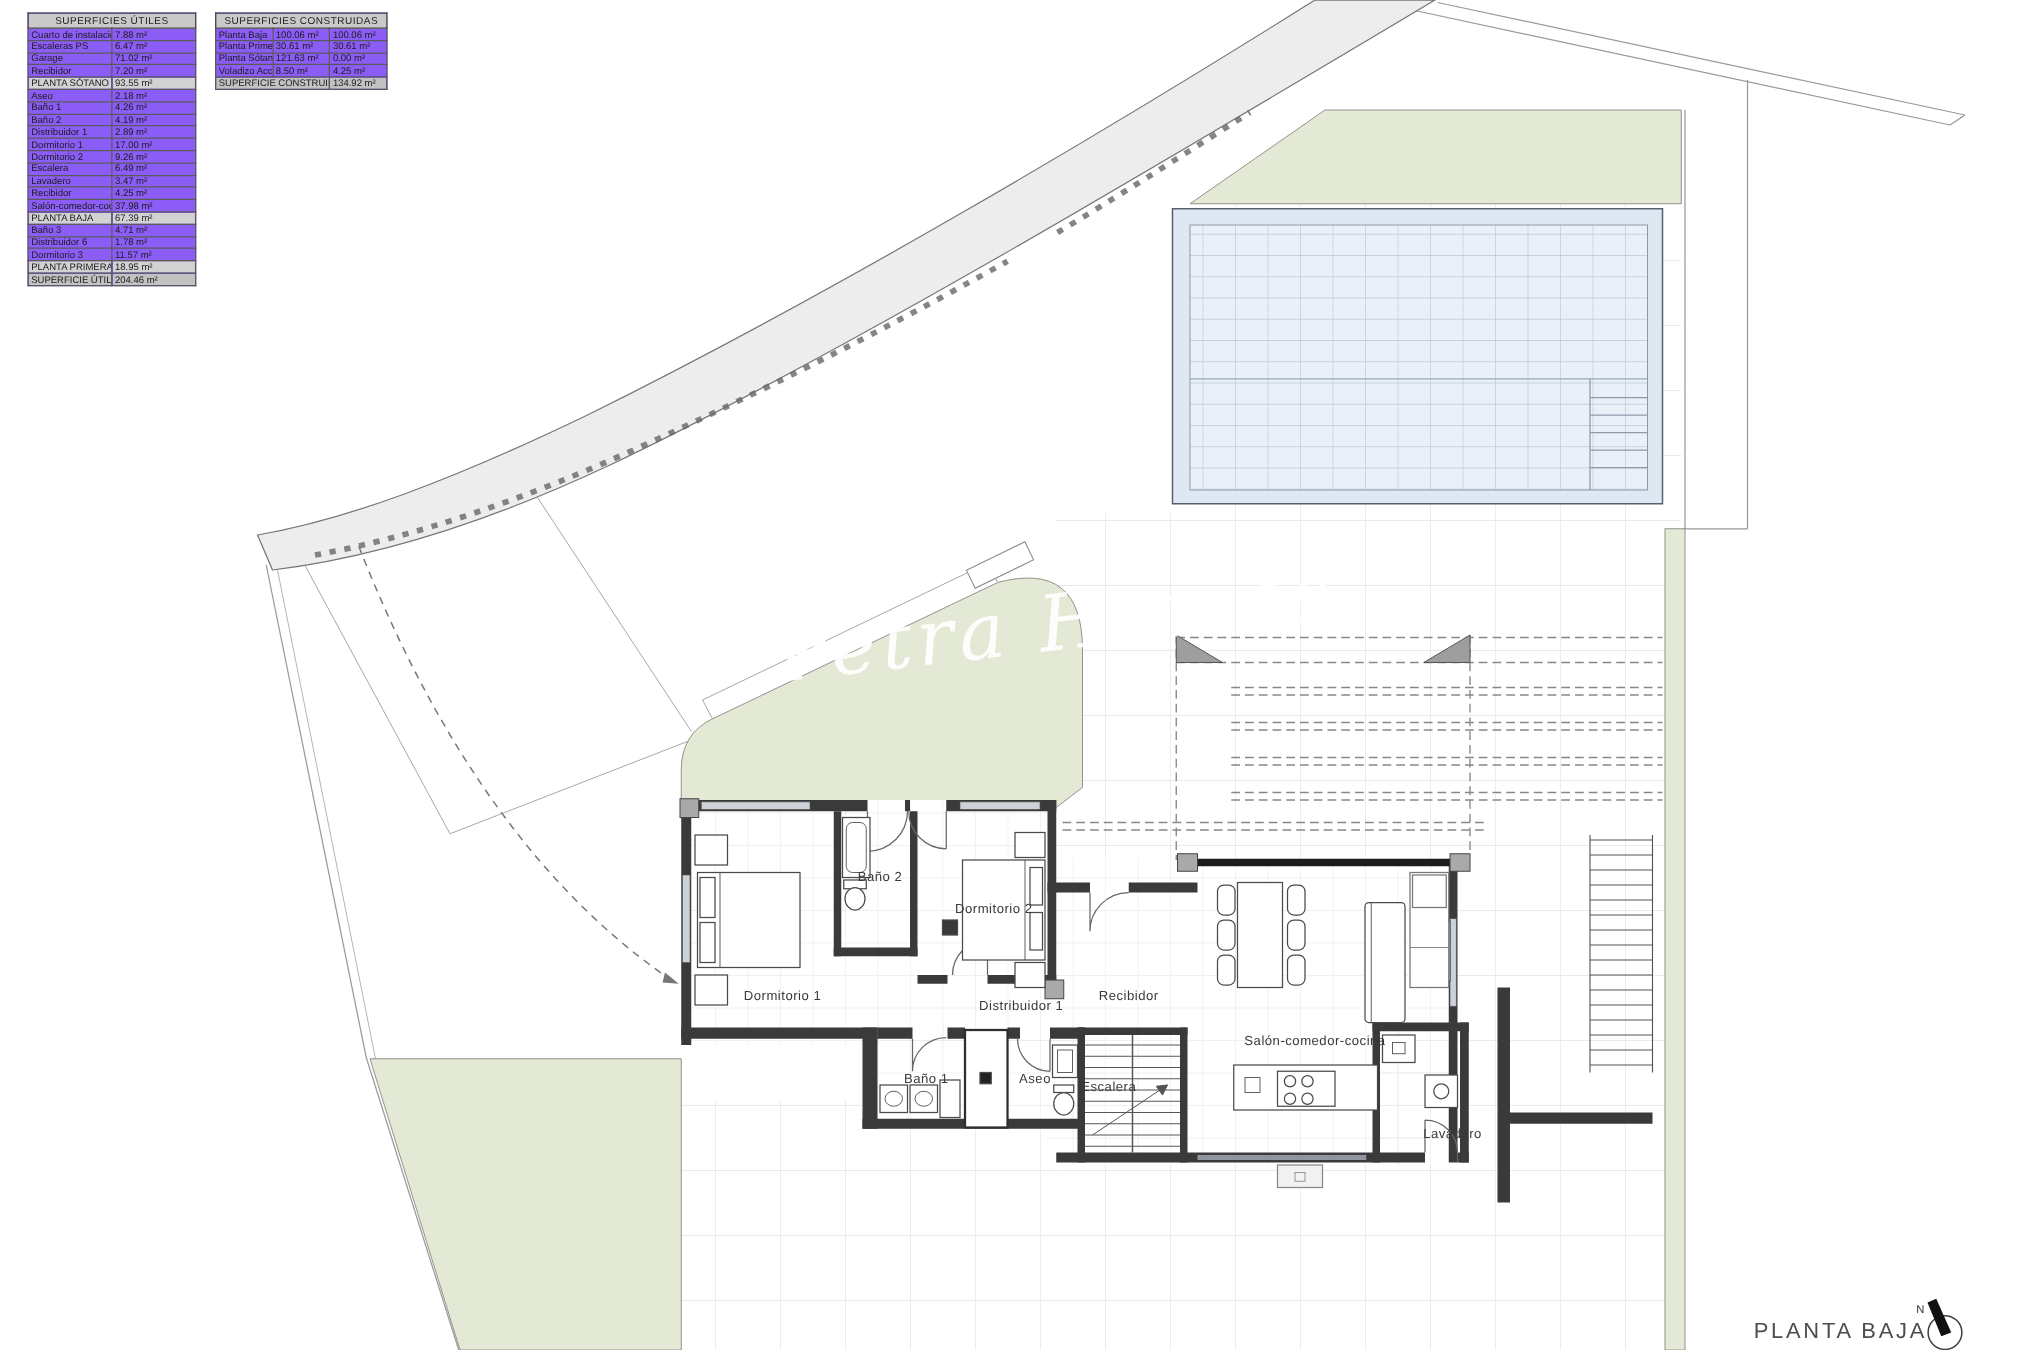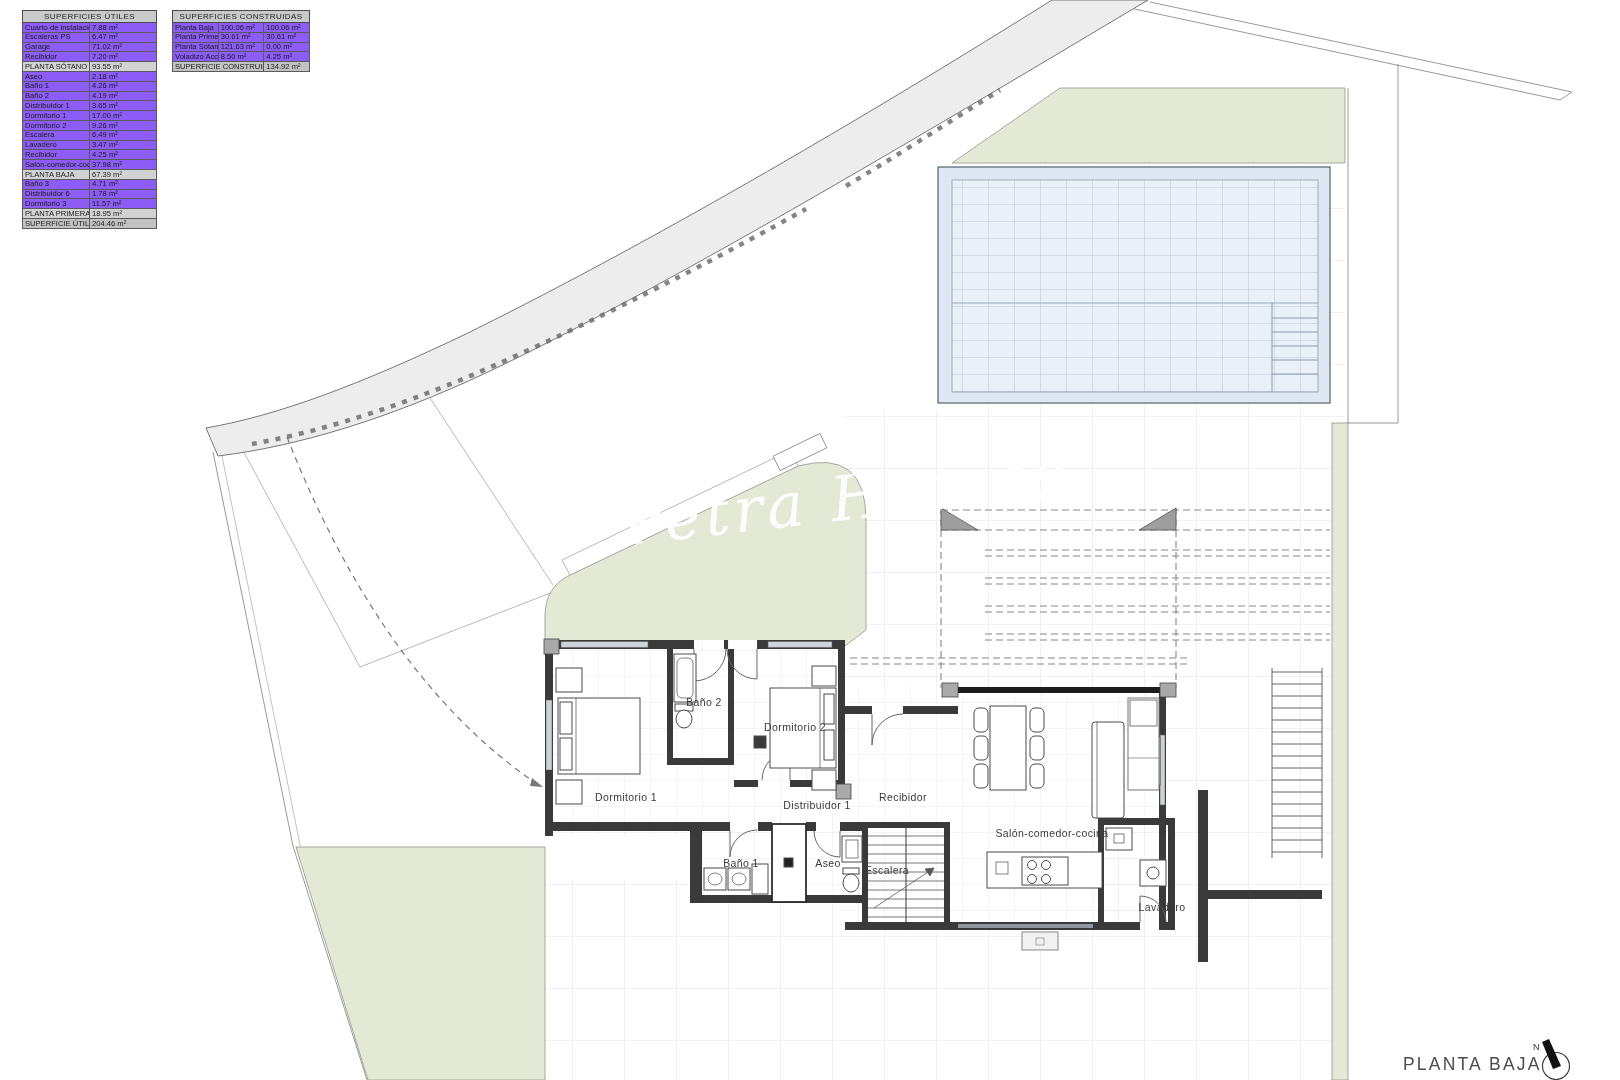--- a/index.html
+++ b/index.html
@@ -304,21 +304,21 @@
         <tr>
           <td class="lab" colspan="1">Baño 1</td>
           <td class="val">4.26 m²</td>
         </tr>
         <tr>
           <td class="lab" colspan="1">Baño 2</td>
           <td class="val">4.19 m²</td>
         </tr>
         <tr>
           <td class="lab" colspan="1">Distribuidor 1</td>
-          <td class="val">3.65 m²</td>
+          <td class="val">2.89 m²</td>
         </tr>
         <tr>
           <td class="lab" colspan="1">Dormitorio 1</td>
           <td class="val">17.00 m²</td>
         </tr>
         <tr>
           <td class="lab" colspan="1">Dormitorio 2</td>
           <td class="val">9.26 m²</td>
         </tr>
         <tr>

